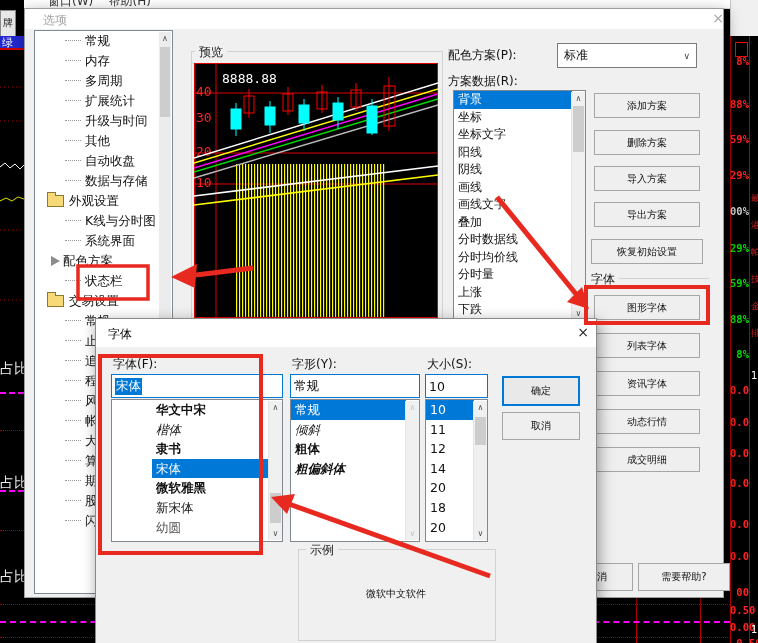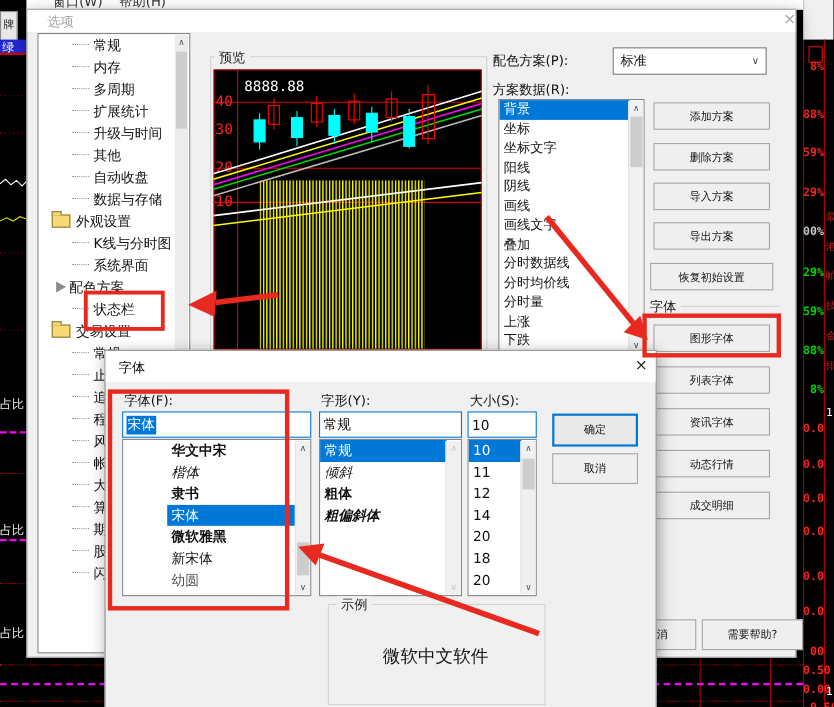--- a/index.html
+++ b/index.html
@@ -5,21 +5,21 @@
   html,body{margin:0;padding:0;background:#222;}
   #stage{position:relative;width:758px;height:643px;overflow:hidden;background:#000;
          font-family:"DejaVu Sans","Liberation Sans",sans-serif;}
   .abs{position:absolute;}
   
   #menubar{position:absolute;left:14px;top:0;width:730px;height:8px;background:#fff;overflow:hidden;border-bottom:1px solid #d9d9d9;}
   #menubar span{position:absolute;left:34px;top:-7px;font-size:12px;color:#333;white-space:pre;}
   #left-strip{position:absolute;left:0;top:0;width:24px;height:643px;background:#000;overflow:hidden;}
   .side-tab{position:absolute;left:0;top:10px;width:14px;height:26px;background:#e8e8e8;border:1px solid #8a8a8a;font-size:10px;color:#222;text-align:center;line-height:24px;}
   .blue-bar{position:absolute;left:0;top:36px;width:24px;height:14px;background:#2228cf;border-bottom:2px solid #d00000;color:#fff;font-size:11px;line-height:13px;padding-left:2px;box-sizing:border-box;}
-  .ratio{position:absolute;left:0;width:27px;color:#eee;font-size:11px;white-space:nowrap;overflow:hidden;}
+  .ratio{position:absolute;left:0;width:27px;color:#eee;font-size:14px;white-space:nowrap;overflow:hidden;}
   .rdot{position:absolute;left:0;width:24px;border-top:1px dotted #a80000;}
   .mdash{position:absolute;left:0;width:24px;border-top:2px dashed #ff00ff;}
   #right-strip{position:absolute;left:730px;top:0;width:28px;height:643px;background:#000;overflow:hidden;}
   #right-strip .wintop{position:absolute;left:0;top:0;width:28px;height:36px;background:#f0f0f0;border-left:1px solid #c8c8c8;box-sizing:border-box;}
   #right-strip .redge{position:absolute;left:0;top:36px;width:1px;height:607px;background:#b00000;}
   #right-strip .redge2{position:absolute;left:19px;top:36px;width:1px;height:607px;background:#b00000;}
   #right-strip .sqr{position:absolute;left:5px;top:42px;width:11px;height:13px;border:1.5px solid #e01010;}
   .rv{position:absolute;left:0;width:19px;text-align:right;font-family:"DejaVu Sans Mono","Liberation Mono",monospace;font-size:10.5px;font-weight:bold;line-height:12px;}
   .rv.red{color:#ff2222}.rv.grn{color:#00dd00}.rv.gry{color:#cccccc}
   .sidechars{position:absolute;left:21px;top:185px;width:9px;font-size:9px;line-height:27px;color:#cc2222;word-break:break-all;}
@@ -417,21 +417,21 @@
         <div class="thumb" style="top:16px;height:28px;"></div>
         <span class="ar" style="bottom:0">∨</span>
       </div>
     </div>
 
     <div class="btn" style="left:406px;top:57px;width:78px;height:30px;border:2px solid #0078d7;background:#e9e9e9;">确定</div>
     <div class="btn" style="left:406px;top:93px;width:78px;height:28px;">取消</div>
 
     <div class="grp" style="left:202px;top:230px;width:196px;height:90px;"></div>
     <span class="grplbl" style="left:210px;top:223px;">示例</span>
-    <div style="position:absolute;left:202px;top:268px;width:196px;text-align:center;font-size:16px;color:#111;">微软中文软件</div>
+    <div style="position:absolute;left:202px;top:268px;width:196px;text-align:center;font-size:10px;color:#111;">微软中文软件</div>
   </div>
 
   <svg id="annot" width="758" height="643" viewBox="0 0 758 643">
     <g stroke="#e8291f" fill="none">
       <rect x="78" y="266" width="70" height="33" stroke-width="3.5"></rect>
       <rect x="586" y="287" width="122" height="36" stroke-width="4"></rect>
       <rect x="100" y="356" width="161" height="197" stroke-width="4"></rect>
     </g>
     <g fill="#e8291f" stroke="none">
       <line x1="253" y1="268" x2="196" y2="275" stroke="#e8291f" stroke-width="5"></line>

